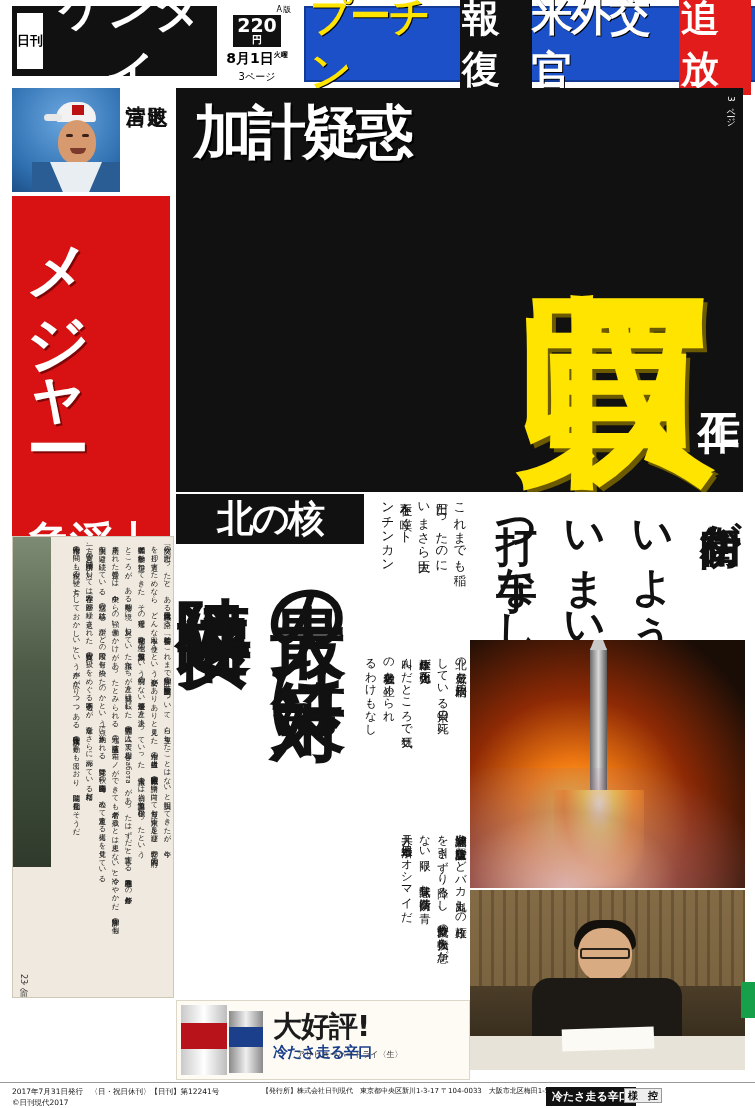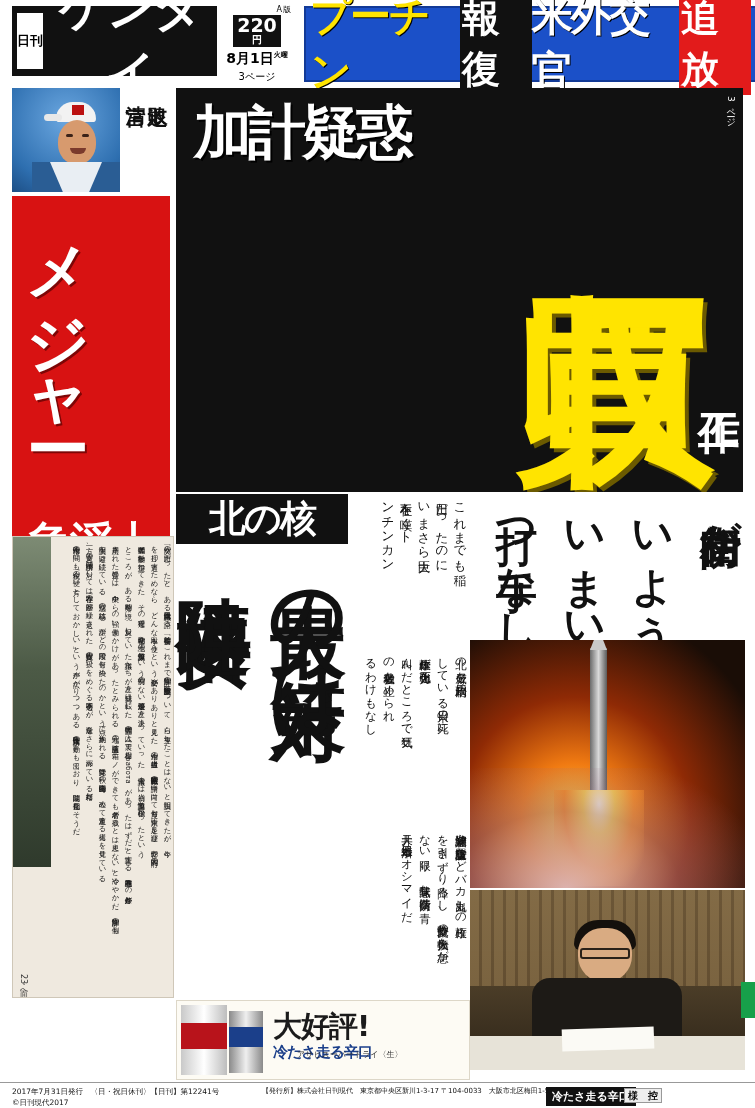--- a/index.html
+++ b/index.html
@@ -68,21 +68,21 @@
      text-shadow:2px 2px 0 #000;margin-left:8px;}
   .imabari{position:absolute;left:24px;top:60px;color:#ffe400;font-weight:bold;font-size:196px;line-height:0.93;
      letter-spacing:-18px;text-shadow:4px 4px 0 #6b5a00;}
   .kaishu{position:absolute;left:348px;top:56px;color:#ffe400;font-weight:bold;font-size:200px;line-height:0.93;
      letter-spacing:-14px;text-shadow:4px 4px 0 #6b5a00;writing-mode:vertical-rl;text-orientation:upright;}
   .kousaku{position:absolute;right:4px;top:292px;color:#fff;font-weight:bold;font-size:42px;line-height:0.95;
      writing-mode:vertical-rl;text-orientation:upright;}
   .page3{position:absolute;right:6px;top:8px;color:#fff;font-size:9px;writing-mode:vertical-rl;}
 
   
-  .kita-box{position:absolute;left:176px;top:494px;width:172px;height:50px;background:#111;
+  .kita-box{position:absolute;left:176px;top:494px;width:188px;height:50px;background:#111;
      display:flex;align-items:center;justify-content:center;}
   .kita-box span{color:#fff;font-weight:bold;font-size:37px;letter-spacing:-2px;}
 
   .saidai{position:absolute;left:176px;top:548px;width:172px;height:448px;background:#fff;}
   .saidai .t1{position:absolute;right:2px;top:0;color:#111;font-weight:bold;font-size:76px;line-height:0.97;
      writing-mode:vertical-rl;text-orientation:upright;height:440px;letter-spacing:-4px;}
   .saidai .t2{position:absolute;left:2px;top:0;color:#111;font-weight:bold;font-size:76px;line-height:0.97;
      writing-mode:vertical-rl;text-orientation:upright;height:330px;letter-spacing:-4px;}
 
   

